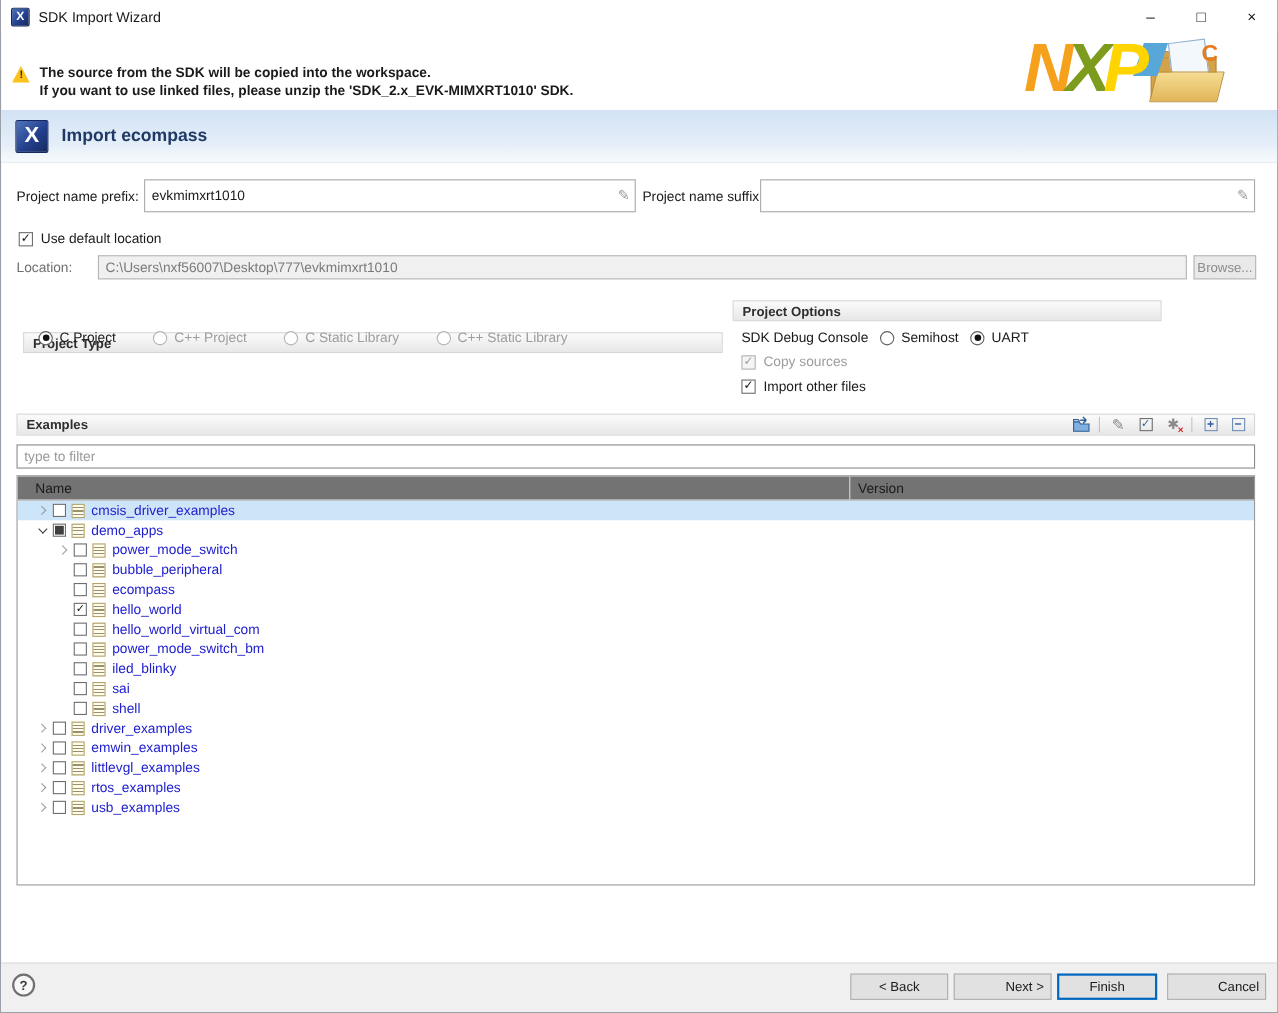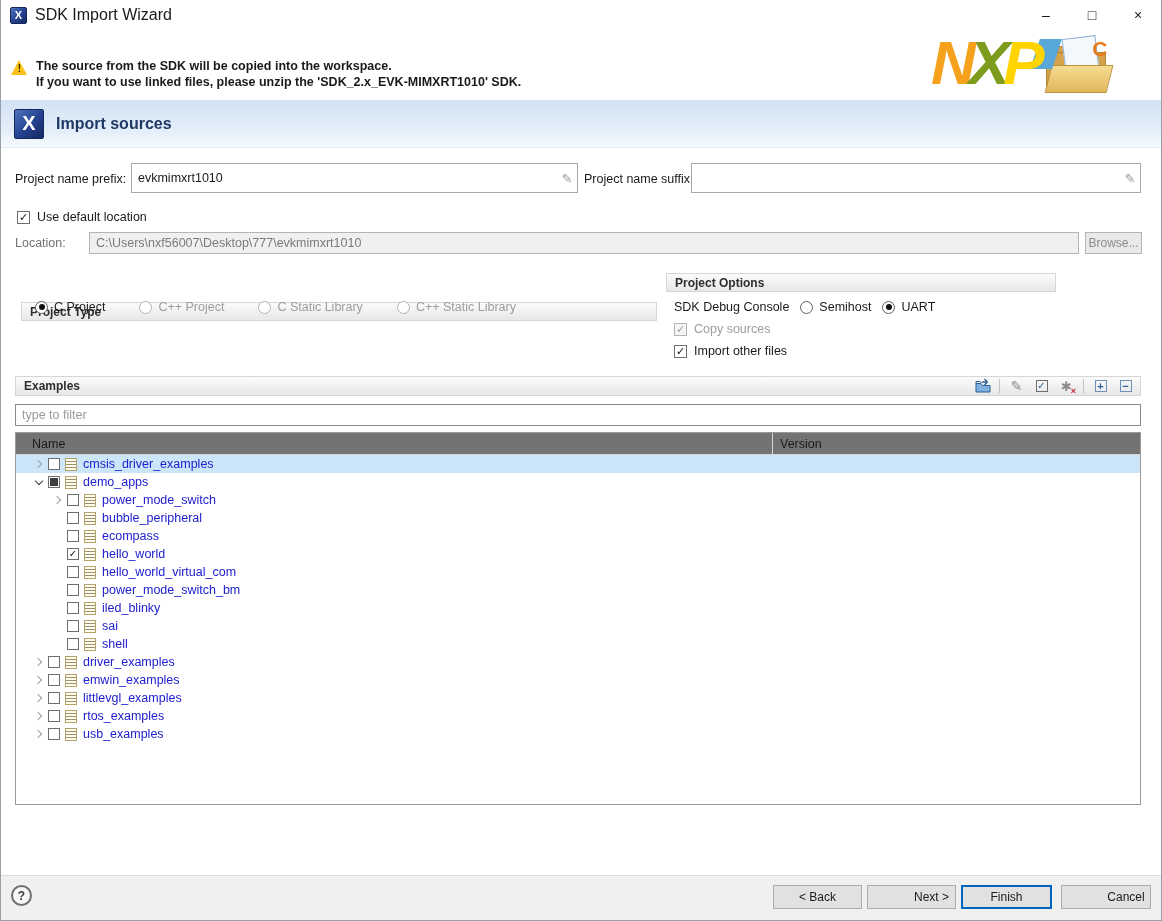--- a/index.html
+++ b/index.html
@@ -4,21 +4,21 @@
 <style>
   *{margin:0;padding:0;box-sizing:border-box;}
   html,body{width:1162px;height:921px;overflow:hidden;}
   body{font-family:"Liberation Sans","DejaVu Sans",sans-serif;font-size:12.5px;color:#1a1a1a;background:#fff;}
   .window{position:relative;width:1162px;height:921px;background:#fff;border:1px solid #9aa0a8;border-top:none;}
 
   
   .titlebar{position:absolute;top:0;left:0;right:0;height:30px;display:flex;align-items:center;background:#fff;}
   .xicon{display:flex;align-items:center;justify-content:center;color:#fff;font-weight:bold;background:linear-gradient(135deg,#4e73bd 0%,#24418f 55%,#16295f 100%);border:1px solid #14265c;border-radius:2px;font-style:normal;}
   .titlebar .xicon{width:17px;height:17px;margin-left:9px;font-size:11px;}
-  .title-text{margin-left:8px;font-size:16px;}
+  .title-text{margin-left:8px;font-size:13px;}
   .win-controls{margin-left:auto;display:flex;height:100%;}
   .win-btn{width:46px;height:100%;display:flex;align-items:center;justify-content:center;font-size:14px;color:#1a1a1a;}
 
   
   .warn{position:absolute;top:58px;left:10px;display:flex;gap:8px;}
   .warn-tri{position:relative;width:17px;height:15px;margin-top:2px;flex:0 0 auto;}
   .warn-tri::before{content:"";position:absolute;left:0;top:0;border-left:8.5px solid transparent;border-right:8.5px solid transparent;border-bottom:15px solid #fcc21b;}
   .warn-tri .bang{position:absolute;left:0;right:0;bottom:1px;text-align:center;font-weight:bold;font-size:10px;color:#3a2c00;}
   .warn-text{line-height:16px;font-weight:bold;}
 
@@ -148,21 +148,21 @@
       <span class="tab"></span>
       <span class="back"></span>
       <span class="doc"></span>
       <span class="cletter">C</span>
       <span class="front"></span>
     </div>
   </div>
 
   <div class="banner">
     <span class="xicon">X</span>
-    <span class="banner-title">Import sources</span>
+    <span class="banner-title">Import ecompass</span>
   </div>
 
   <span class="flabel" style="left:14px;top:172px;">Project name prefix:</span>
   <div class="text-input" style="left:130px;top:163px;width:447px;">
     <input type="text" value="evkmimxrt1010" style="">
     <span class="clear-icon">✎</span>
   </div>
   <span class="flabel" style="left:583px;top:172px;">Project name suffix:</span>
   <div class="text-input" style="left:690px;top:163px;width:450px;">
     <input type="text" value="" style="">

